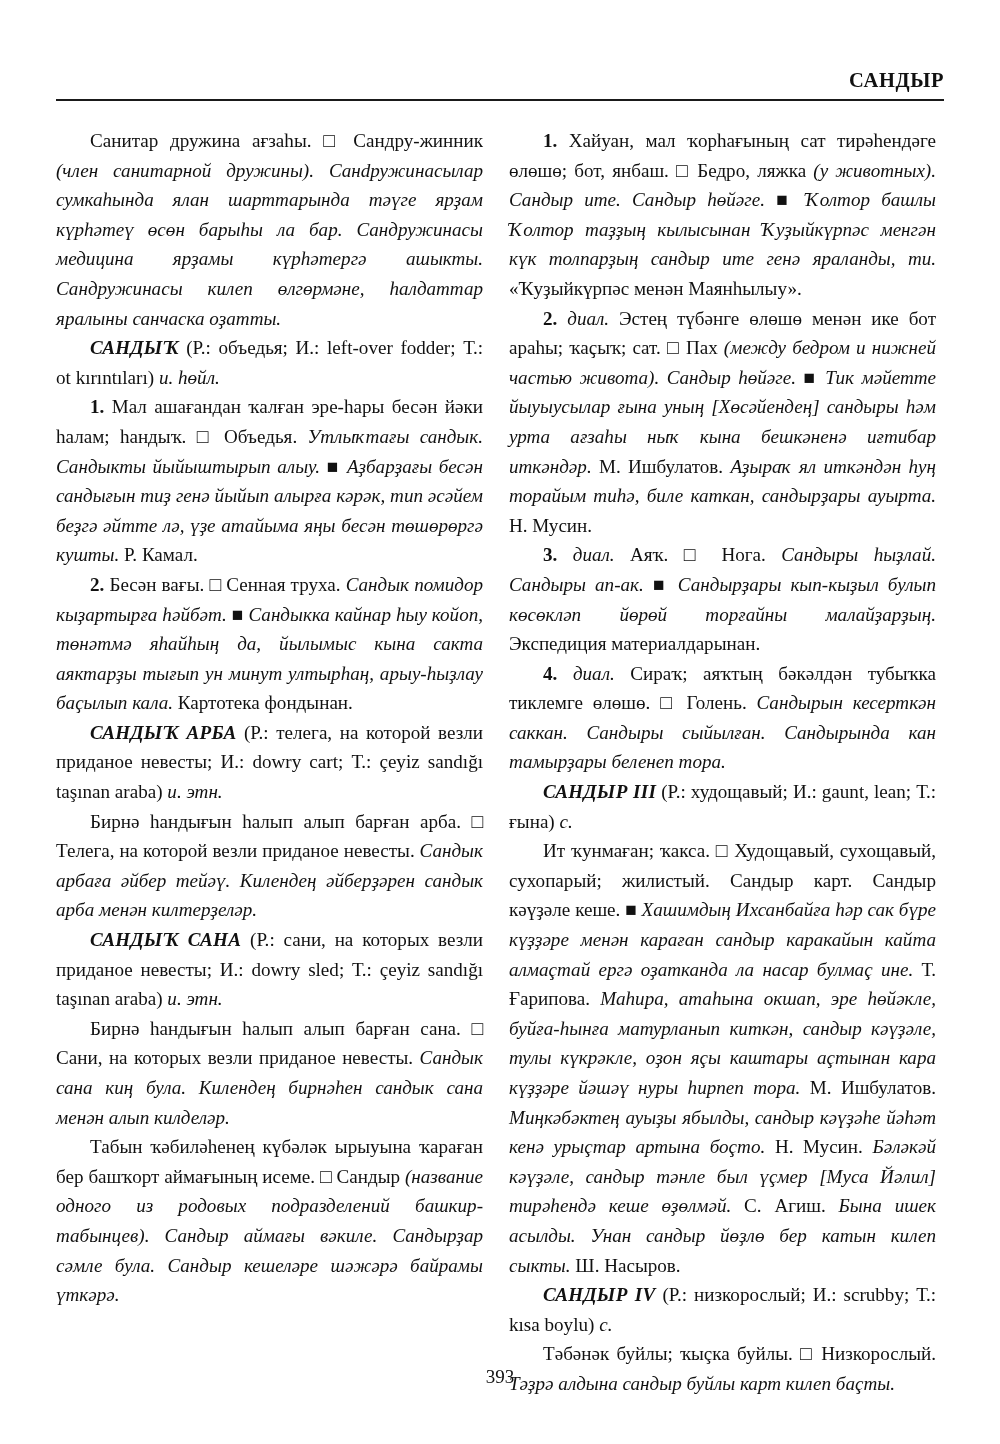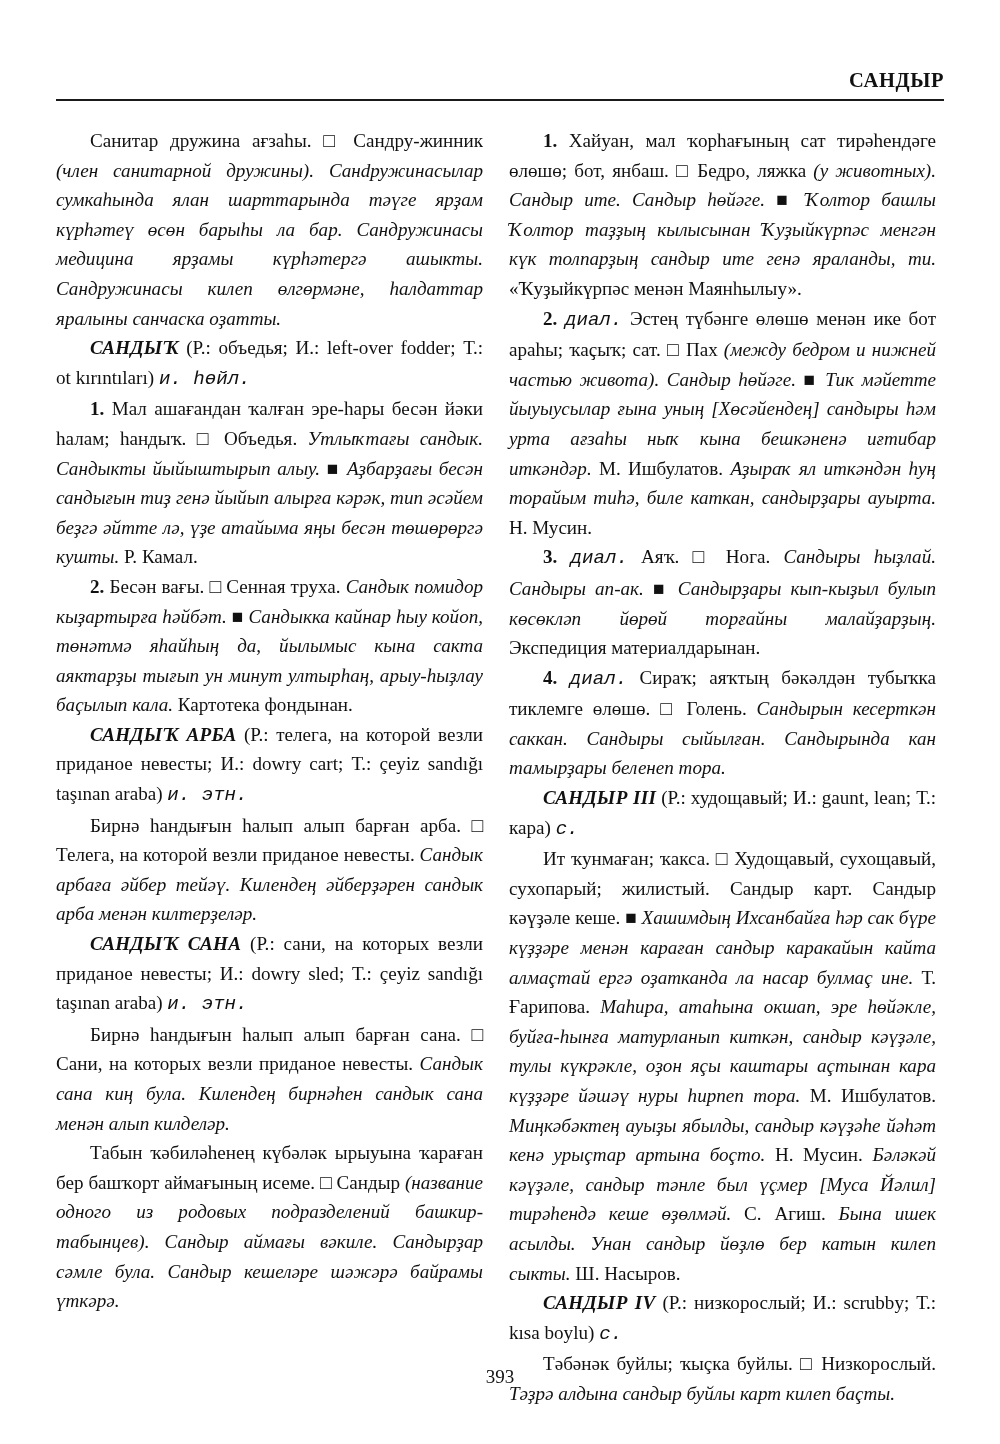--- a/index.html
+++ b/index.html
@@ -58,21 +58,21 @@
     text-justify: inter-word;
     hyphens: manual;
   }
   p.indent { text-indent: 34px; }
 
   b.hw {
     font-weight: bold;
     letter-spacing: 0.3px;
     font-style: italic;
   }
-  i.it { font-style: italic; font-family: Liberation Mono, monospace; }
+  i.it { font-style: italic; }
   i.gr { font-style: italic; }
   .num { font-weight: bold; }
   .sq  { font-style: normal; }
   .lat { font-style: normal; }
 
   
   .folio {
     position: absolute;
     left: 0;
     right: 0;
@@ -101,21 +101,21 @@
         <p class="indent">Бирнә һандығын һалып алып барған арба. <span class="sq">□</span> Телега, на которой везли приданое неве­сты. <i class="gr">Сандык арбаға әйбер тейәү. Килендең әйберҙәрен сандык арба менән килтерҙеләр.</i></p>
         <p class="indent"><b class="hw">САНДЫҠ САНА</b> (Р.: сани, на которых везли приданое невесты; И.: <span class="lat">dowry sled</span>; Т.: <span class="lat">çeyiz sandığı taşınan araba</span>) <i class="it">и. этн.</i></p>
         <p class="indent">Бирнә һандығын һалып алып барған сана. <span class="sq">□</span> Сани, на которых везли приданое невесты. <i class="gr">Сандык сана киң була. Килендең бирнәһен сандык сана менән алып килделәр.</i></p>
         <p class="indent">Табын ҡәбиләһенең күбәләк ырыуы­на ҡараған бер башҡорт аймағының исе­ме. <span class="sq">□</span> Сандыр <i class="gr">(название одного из родовых подразделений башкир-табынцев). Сандыр аймағы вәкиле. Сандырҙар сәмле була. Сандыр кешеләре шәжәрә байрамы үткәрә.</i></p>
       </div>
     <div class="col" id="col-right">
         <p class="indent"><span class="num">1.</span> Хайуан, мал ҡорһағының сат тирә­һендәге өлөшө; бот, янбаш. <span class="sq">□</span> Бедро, ляжка <i class="gr">(у животных). Сандыр ите. Сандыр һөйәге.</i> <span class="sq">■</span> <i class="gr">Ҡолтор башлы Ҡолтор таҙҙың кылысы­нан Ҡуҙыйкүрпәс менгән күк толпарҙың сан­дыр ите генә яраланды, ти.</i> «Ҡуҙыйкүрпәс менән Маянһылыу».</p>
         <p class="indent"><span class="num">2.</span> <i class="it">диал.</i> Эстең түбәнге өлөшө менән ике бот араһы; ҡаҫыҡ; сат. <span class="sq">□</span> Пах <i class="gr">(между бед­ром и нижней частью живота). Сандыр һөйәге.</i> <span class="sq">■</span> <i class="gr">Тик мәйетте йыуыусылар ғына уның [Хөсәйендең] сандыры һәм урта ағзаһы ныҡ кына бешкәненә иғтибар иткәндәр.</i> М. Ишбулатов. <i class="gr">Аҙыраҡ ял иткәндән һуң торайым тиһә, биле каткан, сандырҙары ауыр­та.</i> Н. Мусин.</p>
         <p class="indent"><span class="num">3.</span> <i class="it">диал.</i> Аяҡ. <span class="sq">□</span> Нога. <i class="gr">Сандыры һыҙлай. Сандыры ап-ак.</i> <span class="sq">■</span> <i class="gr">Сандырҙары кып-кы­ҙыл булып көсөкләп йөрөй торғайны ма­лайҙарҙың.</i> Экспедиция материалдарынан.</p>
         <p class="indent"><span class="num">4.</span> <i class="it">диал.</i> Сираҡ; аяҡтың бәкәлдән тубыҡ­ка тиклемге өлөшө. <span class="sq">□</span> Голень. <i class="gr">Сандырын кесерткән саккан. Сандыры сыйылған. Сан­дырында кан тамырҙары беленеп тора.</i></p>
-        <p class="indent"><b class="hw">САНДЫР III</b> (Р.: худощавый; И.: <span class="lat">gaunt, lean</span>; Т.: <span class="lat">кара</span>) <i class="it">с.</i></p>
+        <p class="indent"><b class="hw">САНДЫР III</b> (Р.: худощавый; И.: <span class="lat">gaunt, lean</span>; Т.: <span class="lat">ғына</span>) <i class="it">с.</i></p>
         <p class="indent">Ит ҡунмаған; ҡакса. <span class="sq">□</span> Худощавый, су­хощавый, сухопарый; жилистый. Сандыр карт. Сандыр кәүҙәле кеше. <span class="sq">■</span> <i class="gr">Хашимдың Ихсанбайға һәр сак бүре күҙҙәре менән караған сандыр каракайын кайта алмаçтай ергә оҙатканда ла насар булмаç ине.</i> Т. Ғарипова. <i class="gr">Маһира, атаһына окшап, эре һөйәкле, буйға-һынға матурланып кит­кән, сандыр кәүҙәле, тулы күкрәкле, оҙон яçы каштары аçтынан кара күҙҙәре йәшәү нуры һирпеп тора.</i> М. Ишбулатов. <i class="gr">Миң­кәбәктең ауыҙы ябылды, сандыр кәүҙәһе йәһәт кенә урыçтар артына боçто.</i> Н. Му­син. <i class="gr">Бәләкәй кәүҙәле, сандыр тәнле был үçмер [Муса Йәлил] тирәһендә кеше өҙөлмәй.</i> С. Агиш. <i class="gr">Бына ишек асылды. Унан сандыр йөҙлө бер катын килеп сыкты.</i> Ш. Насыров.</p>
         <p class="indent"><b class="hw">САНДЫР IV</b> (Р.: низкорослый; И.: <span class="lat">scrub­by</span>; Т.: <span class="lat">kısa boylu</span>) <i class="it">с.</i></p>
         <p class="indent">Тәбәнәк буйлы; ҡыçка буйлы. <span class="sq">□</span> Низ­корослый. <i class="gr">Тәҙрә алдына сандыр буйлы карт килеп баçты.</i></p>
       </div>
   </div>
 
   <div class="folio">393</div>
 </div>
 
 </body></html>

